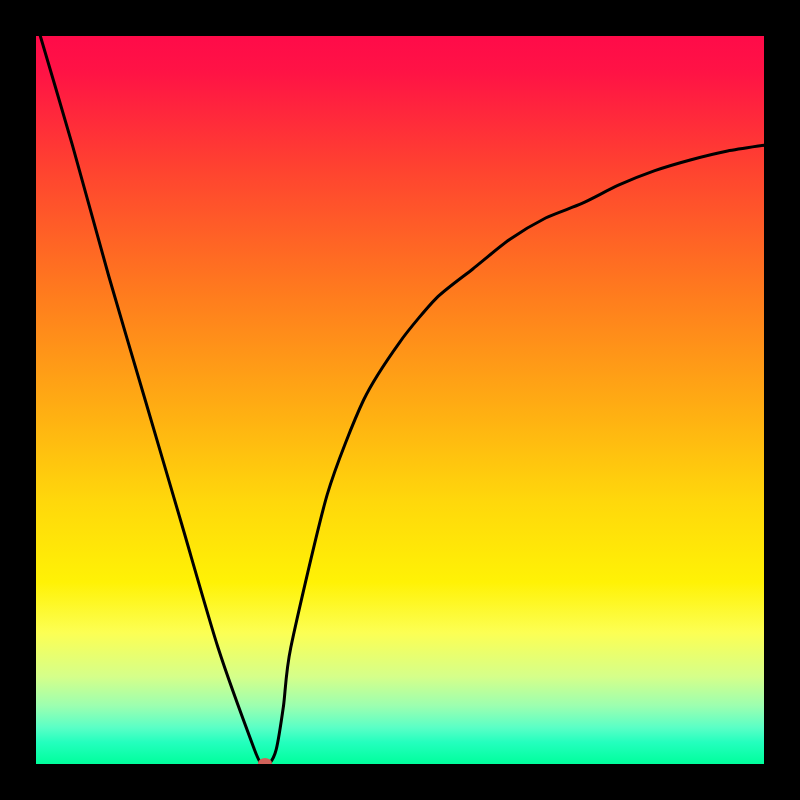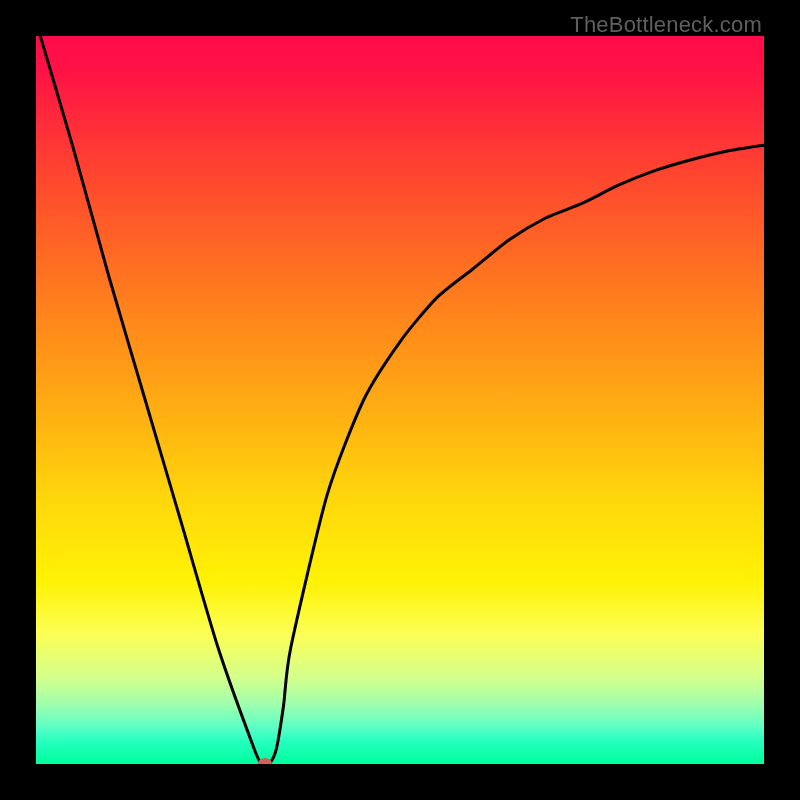--- a/index.html
+++ b/index.html
@@ -77,14 +77,13 @@
 <body>
 
 <div class="frame">
   <div class="plot-area">
     <div class="gradient-bg"></div>
     <svg class="curve" viewBox="0 0 728 728" preserveAspectRatio="none">
       <path id="curve-path" d="M 0.00 -14.56 C 4.25 -0.12, 27.91 79.47, 36.40 109.20 C 44.89 138.93, 64.31 210.51, 72.80 240.24 C 81.29 269.97, 100.71 335.12, 109.20 364.00 C 117.69 392.88, 137.11 458.88, 145.60 487.76 C 154.09 516.64, 173.51 585.19, 182.00 611.52 C 190.49 637.85, 213.30 699.85, 218.40 713.44 C 223.50 727.03, 223.98 726.30, 225.68 728.00 C 227.38 729.70, 231.26 729.70, 232.96 728.00 C 234.66 726.30, 238.54 720.23, 240.24 713.44 C 241.94 706.65, 245.82 681.65, 247.52 669.76 C 249.22 657.87, 249.70 636.15, 254.80 611.52 C 259.90 586.89, 282.71 487.52, 291.20 458.64 C 299.69 429.76, 319.11 381.84, 327.60 364.00 C 336.09 346.16, 355.51 317.65, 364.00 305.76 C 372.49 293.87, 391.91 270.57, 400.40 262.08 C 408.89 253.59, 428.31 239.75, 436.80 232.96 C 445.29 226.17, 464.71 209.79, 473.20 203.84 C 481.69 197.89, 501.11 186.25, 509.60 182.00 C 518.09 177.75, 537.51 171.26, 546.00 167.44 C 554.49 163.62, 573.91 153.06, 582.40 149.24 C 590.89 145.42, 610.31 137.65, 618.80 134.68 C 627.29 131.71, 646.71 126.05, 655.20 123.76 C 663.69 121.47, 683.11 116.72, 691.60 115.02 C 700.09 113.33, 723.75 109.88, 728.00 109.20" fill="none" stroke="#000" stroke-width="3" stroke-linejoin="round" stroke-linecap="round"></path>
     </svg>
     <div class="marker" id="marker-dot" style="left: 222.32px; top: 722px; background: rgb(209, 98, 90);"></div>
   </div>
-  <div class="watermark">TheBottleneck.com</div>
 </div>
 
 </body></html>

